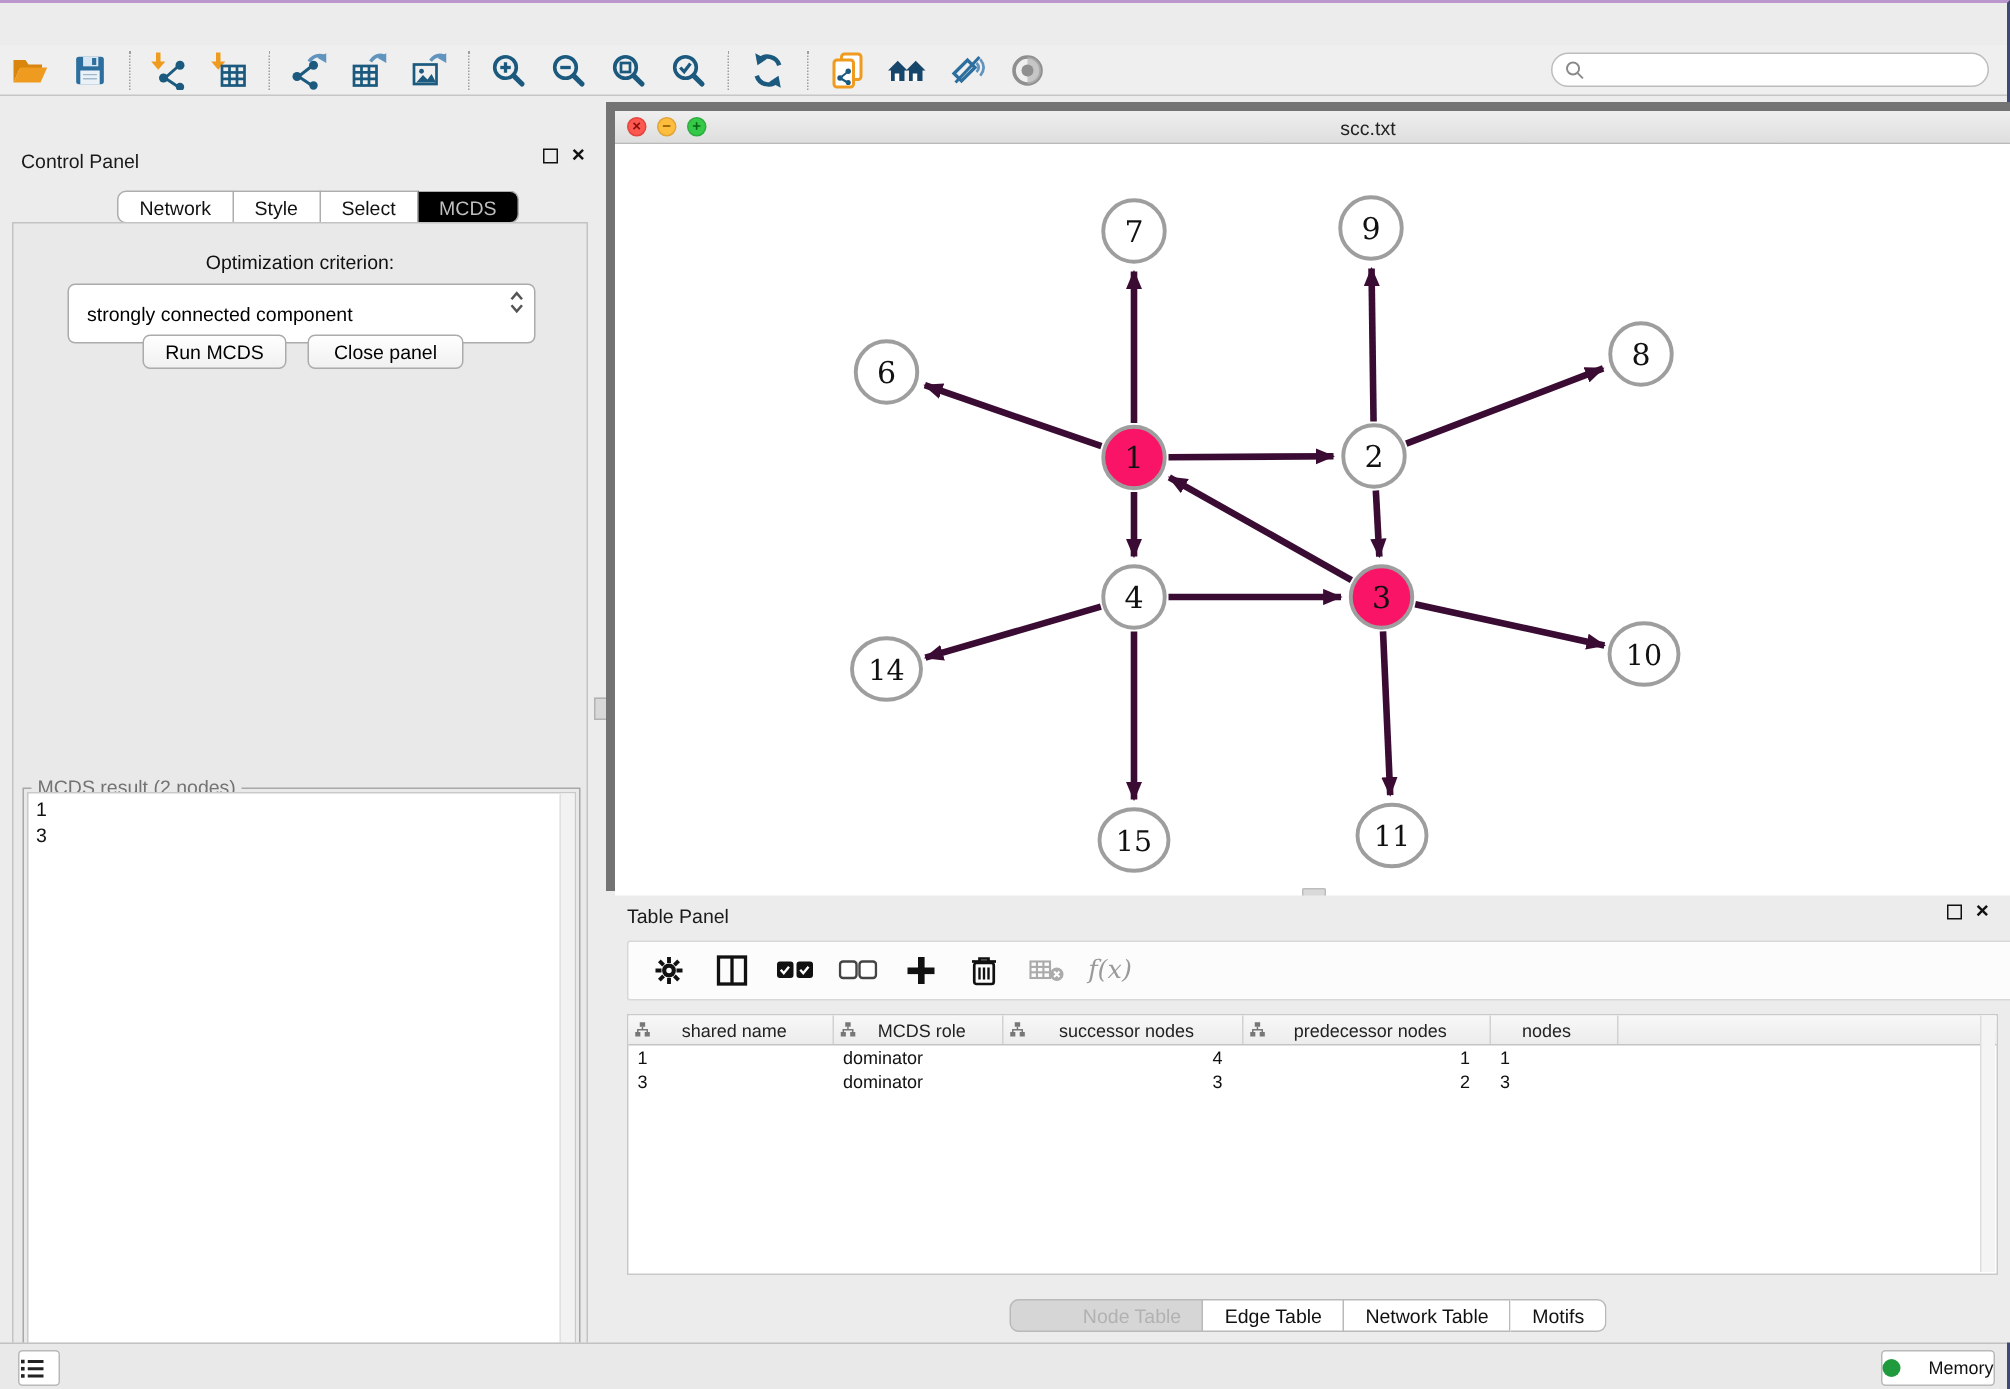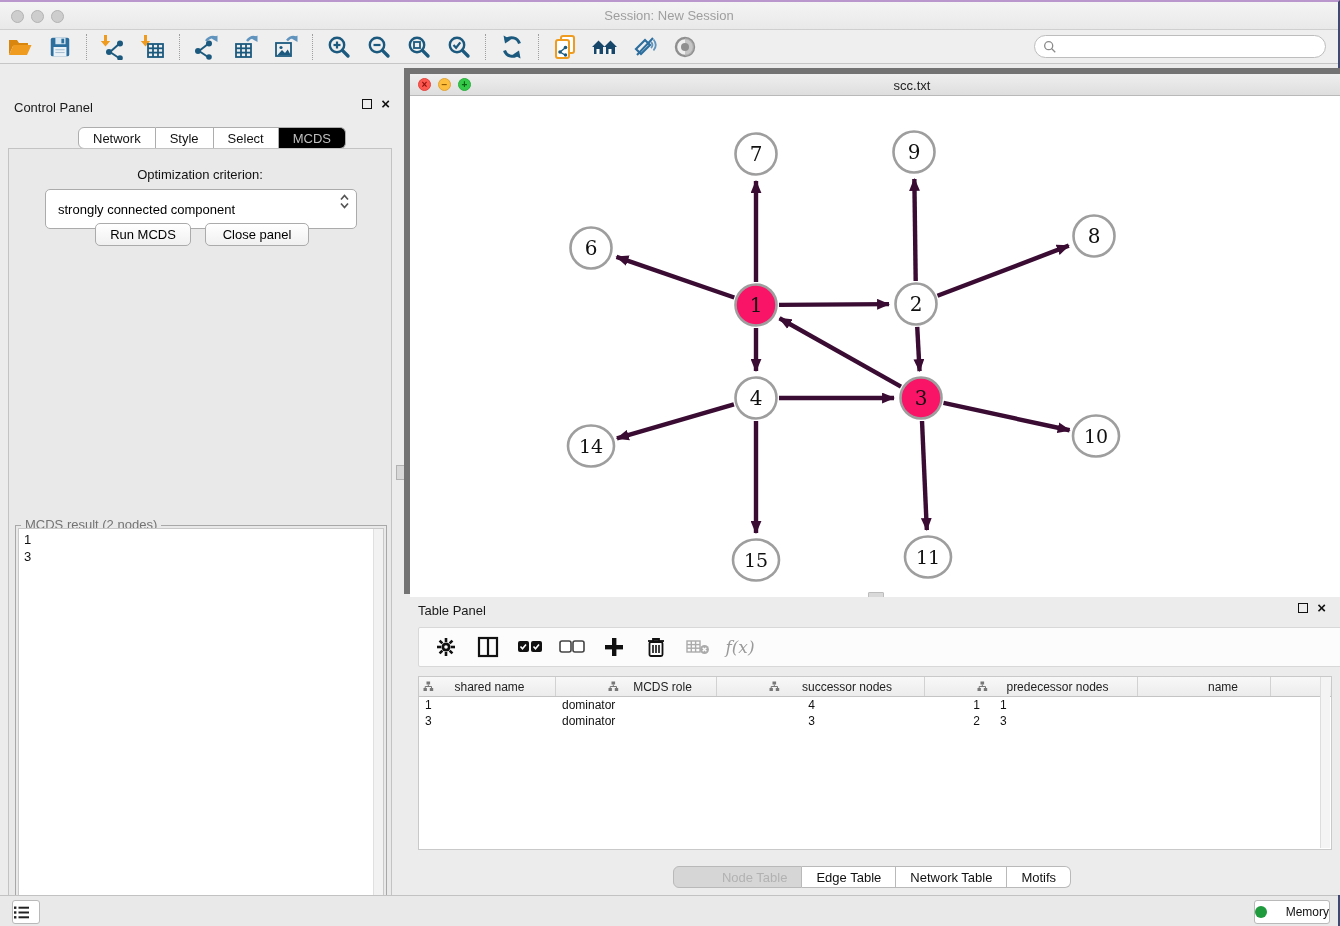--- a/index.html
+++ b/index.html
@@ -84,21 +84,21 @@
   
   .table-panel { position:absolute; left:404px; top:595px; width:936px; height:298px; background:#ECECEC; }
   .tp-title { position:absolute; left:14px; top:6px; font-size:13px; color:#1A1A1A; }
   .tp-icons { position:absolute; right:14px; top:6px; display:flex; gap:9px; align-items:center; }
   .tp-toolbar { position:absolute; left:14px; top:30px; width:1048px; height:40px; background:#FCFCFC;
     border:1px solid #D8D8D8; border-radius:2px; display:flex; align-items:center; padding-left:14px; gap:16px; }
   .tp-tool { width:26px; height:26px; display:flex; align-items:center; justify-content:center; }
   .fx { font-family:"DejaVu Serif", serif; font-style:italic; font-size:17px; color:#9A9A9A; }
 
   .dtable { position:absolute; left:14px; top:79px; width:914px; height:174px; background:#FFF; border:1px solid #C9C9C9; }
-  .thead { display:flex; height:20px; background:linear-gradient(#F8F8F8,#ECECEC); border-bottom:1px solid #C4C4C4;gap:48px; }
+  .thead { display:flex; height:20px; background:linear-gradient(#F8F8F8,#ECECEC); border-bottom:1px solid #C4C4C4; }
   .th { display:flex; align-items:center; font-size:12px; color:#222; border-right:1px solid #D2D2D2; position:relative; }
   .th .thlabel { flex:1; text-align:center; padding-right:10px; }
   .th svg { margin-left:4px; }
   .c0 { width:137px; } .c1 { width:113px; } .c2 { width:160px; } .c3 { width:165px; } .c4 { width:85px; }
   .trow { display:flex; height:16px; font-size:12px; color:#111; }
   .tcell { padding:1px 6px; white-space:nowrap; overflow:hidden; }
   .tcell.c2, .tcell.c3 { text-align:right; padding-right:14px; }
   .table-scroll { position:absolute; right:1px; top:0; bottom:1px; width:10px; background:#F4F4F4; border-left:1px solid #DDD; }
 
   .tp-tabs { position:absolute; left:0; right:0; top:269px; display:flex; justify-content:center; }
@@ -113,28 +113,20 @@
     display:flex; align-items:center; justify-content:space-between; }
   .sb-list { left:12px; width:28px; }
   .sb-mem { right:8px; width:76px; gap:6px; font-size:12px; color:#111; }
   .mem-dot { width:12px; height:12px; border-radius:50%; background:#1F9A3D; }
 </style>
 </head>
 <body>
 
 <div class="app">
 
-  <div class="titlebar">
-    <div class="tl-group">
-      <span class="tl tl-gray"></span>
-      <span class="tl tl-gray"></span>
-      <span class="tl tl-gray"></span>
-    </div>
-    <div class="title">Session: New Session</div>
-  </div>
 
   <div class="toolbar">
     <span class="tbtn">
       <svg width="26" height="26" viewBox="0 0 26 26">
           <path d="M2 21 V6 h8 l2 3 h9 v3 H6 Z" fill="#D9860F"></path>
           <path d="M2 21 L6.5 11 H24.5 L20 21 Z" fill="#EE9B1F"></path>
         </svg>
     </span>
     <span class="tbtn">
       <svg width="24" height="24" viewBox="0 0 26 26">
@@ -501,21 +493,21 @@
         <span class="th c3">
           <svg width="11" height="11" viewBox="0 0 11 11">
               <rect x="3.5" y="0.5" width="3.6" height="3" fill="#777"></rect>
               <rect x="0.5" y="7" width="3.4" height="3" fill="#777"></rect>
               <rect x="6.8" y="7" width="3.4" height="3" fill="#777"></rect>
               <path d="M5.3 3.5 V5.5 M2.2 7 V5.5 H8.5 V7" fill="none" stroke="#777" stroke-width="1"></path>
             </svg>
           <span class="thlabel">predecessor nodes</span>
         </span>
         <span class="th c4">
-          <span class="thlabel">name</span>
+          <span class="thlabel">nodes</span>
         </span>
       </div>
       <div>
           <div class="trow">
             <span class="tcell c0">1</span>
             <span class="tcell c1">dominator</span>
             <span class="tcell c2">4</span>
             <span class="tcell c3">1</span>
             <span class="tcell c4">1</span>
           </div>

